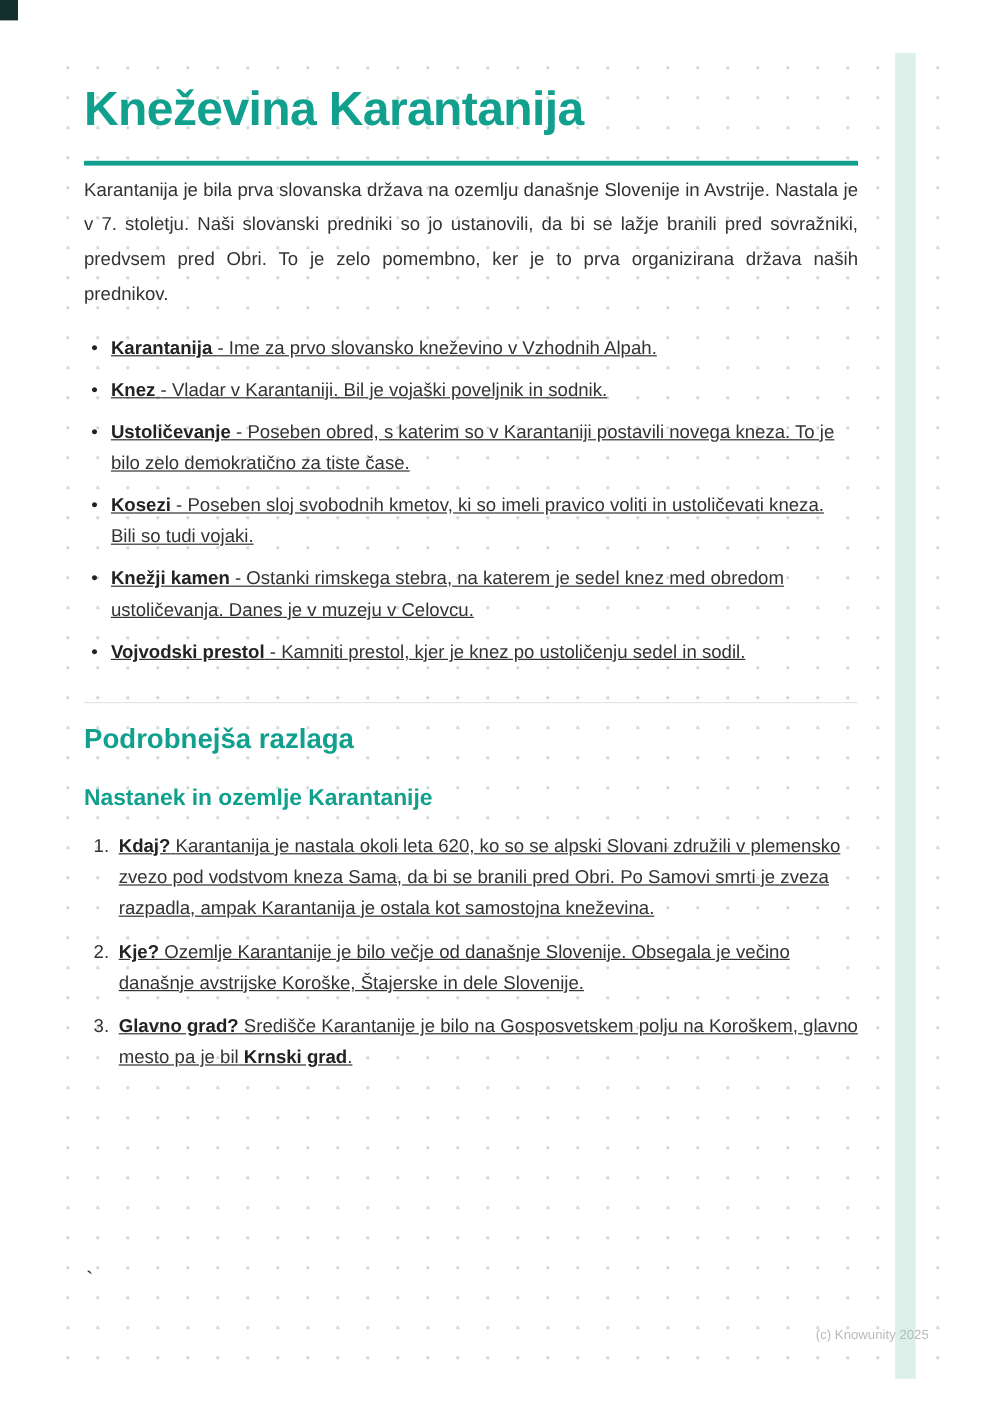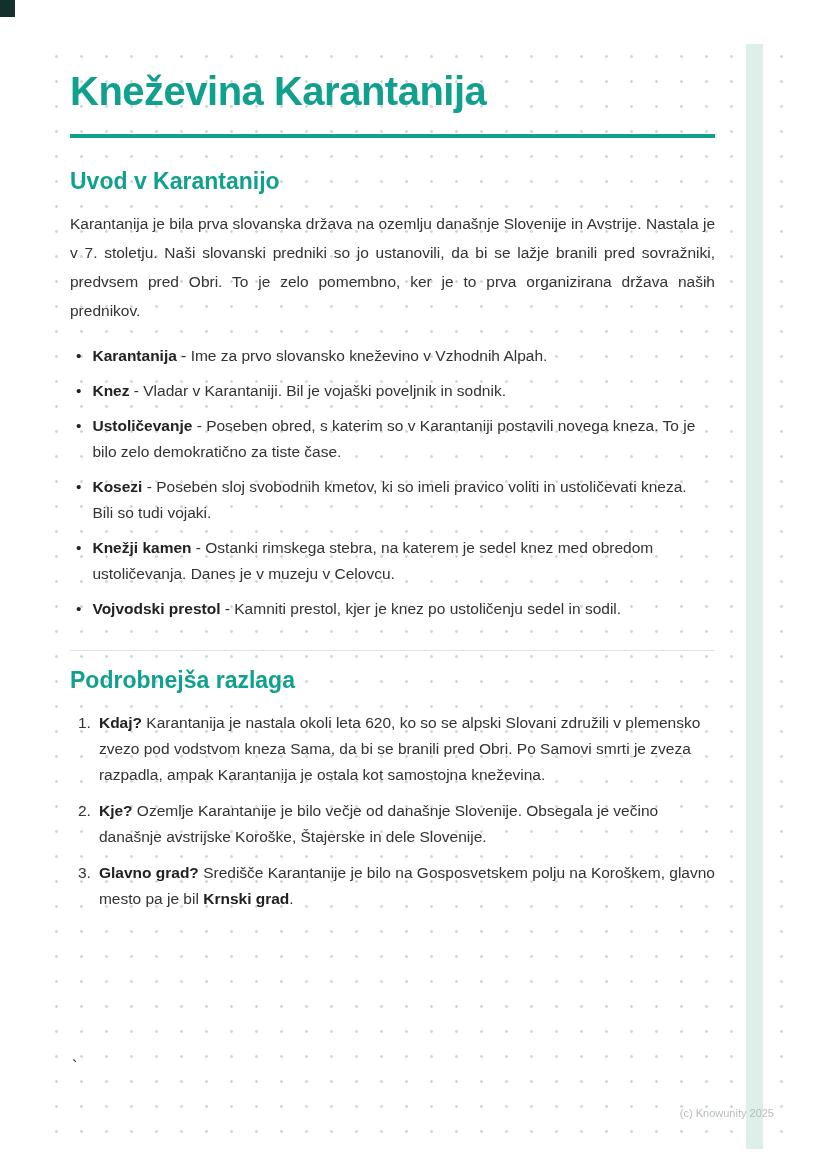--- a/index.html
+++ b/index.html
@@ -59,21 +59,21 @@
   .bullet-glyph{flex:none;font-size:15.5px;line-height:26px;color:#222;}
   .b{font-weight:bold;color:#222;}
   hr.divider{border:none;border-top:1px solid #e4e4e4;margin:28px 0 0 0;}
   h2.section-heading.after-divider{margin-top:16px;}
   ol.num-list{list-style:none;margin:16px 0 0 0;padding:0;}
   ol.num-list li{
     display:flex;margin:0 0 10px 8px;
     font-size:15.5px;line-height:26px;color:#333;
   }
   .num-glyph{flex:none;margin-right:8px;}
-  .li-body{flex:1;}
+  .li-body{flex:1;text-decoration:underline;}
   .stray-char{
     position:absolute;left:72px;top:1058px;z-index:2;
     font-size:16px;color:#222;
   }
   .footer{
     position:absolute;right:54px;bottom:52px;z-index:2;
     font-size:11px;color:#b7bcba;
   }
 </style>
 </head>
@@ -81,21 +81,20 @@
 
 <div class="dot-area"></div>
 <div class="stripe"></div>
 <div class="corner-mark"></div>
 
 <div class="content">
 
   <h1 class="doc-title">Kneževina Karantanija</h1>
   <div class="title-rule"></div>
 
-  <h2 class="section-heading">Uvod v Karantanijo</h2>
   <p class="body-text">Karantanija je bila prva slovanska država na ozemlju današnje Slovenije in Avstrije. Nastala je v 7. stoletju. Naši slovanski predniki so jo ustanovili, da bi se lažje branili pred sovražniki, predvsem pred Obri. To je zelo pomembno, ker je to prva organizirana država naših prednikov.</p>
 
   <ul class="term-list">
     <li>
       <span class="bullet-glyph">•</span>
       <span class="li-body"><span class="b">Karantanija</span> <span>- Ime za prvo slovansko kneževino v Vzhodnih Alpah.</span></span>
     </li>
     <li>
       <span class="bullet-glyph">•</span>
       <span class="li-body"><span class="b">Knez</span> <span>- Vladar v Karantaniji. Bil je vojaški poveljnik in sodnik.</span></span>
@@ -114,20 +113,21 @@
     </li>
     <li>
       <span class="bullet-glyph">•</span>
       <span class="li-body"><span class="b">Vojvodski prestol</span> <span>- Kamniti prestol, kjer je knez po ustoličenju sedel in sodil.</span></span>
     </li>
   </ul>
 
   <hr class="divider">
 
   <h2 class="section-heading after-divider">Podrobnejša razlaga</h2>
+  <h3 class="sub-heading">Nastanek in ozemlje Karantanije</h3>
 
   <ol class="num-list">
     <li>
       <span class="num-glyph">1.</span>
       <span class="li-body"><span class="b">Kdaj?</span> <span>Karantanija je nastala okoli leta 620, ko so se alpski Slovani združili v plemensko zvezo pod vodstvom kneza Sama, da bi se branili pred Obri. Po Samovi smrti je zveza razpadla, ampak Karantanija je ostala kot samostojna kneževina.</span></span>
     </li>
     <li>
       <span class="num-glyph">2.</span>
       <span class="li-body"><span class="b">Kje?</span> <span>Ozemlje Karantanije je bilo večje od današnje Slovenije. Obsegala je večino današnje avstrijske Koroške, Štajerske in dele Slovenije.</span></span>
     </li>

